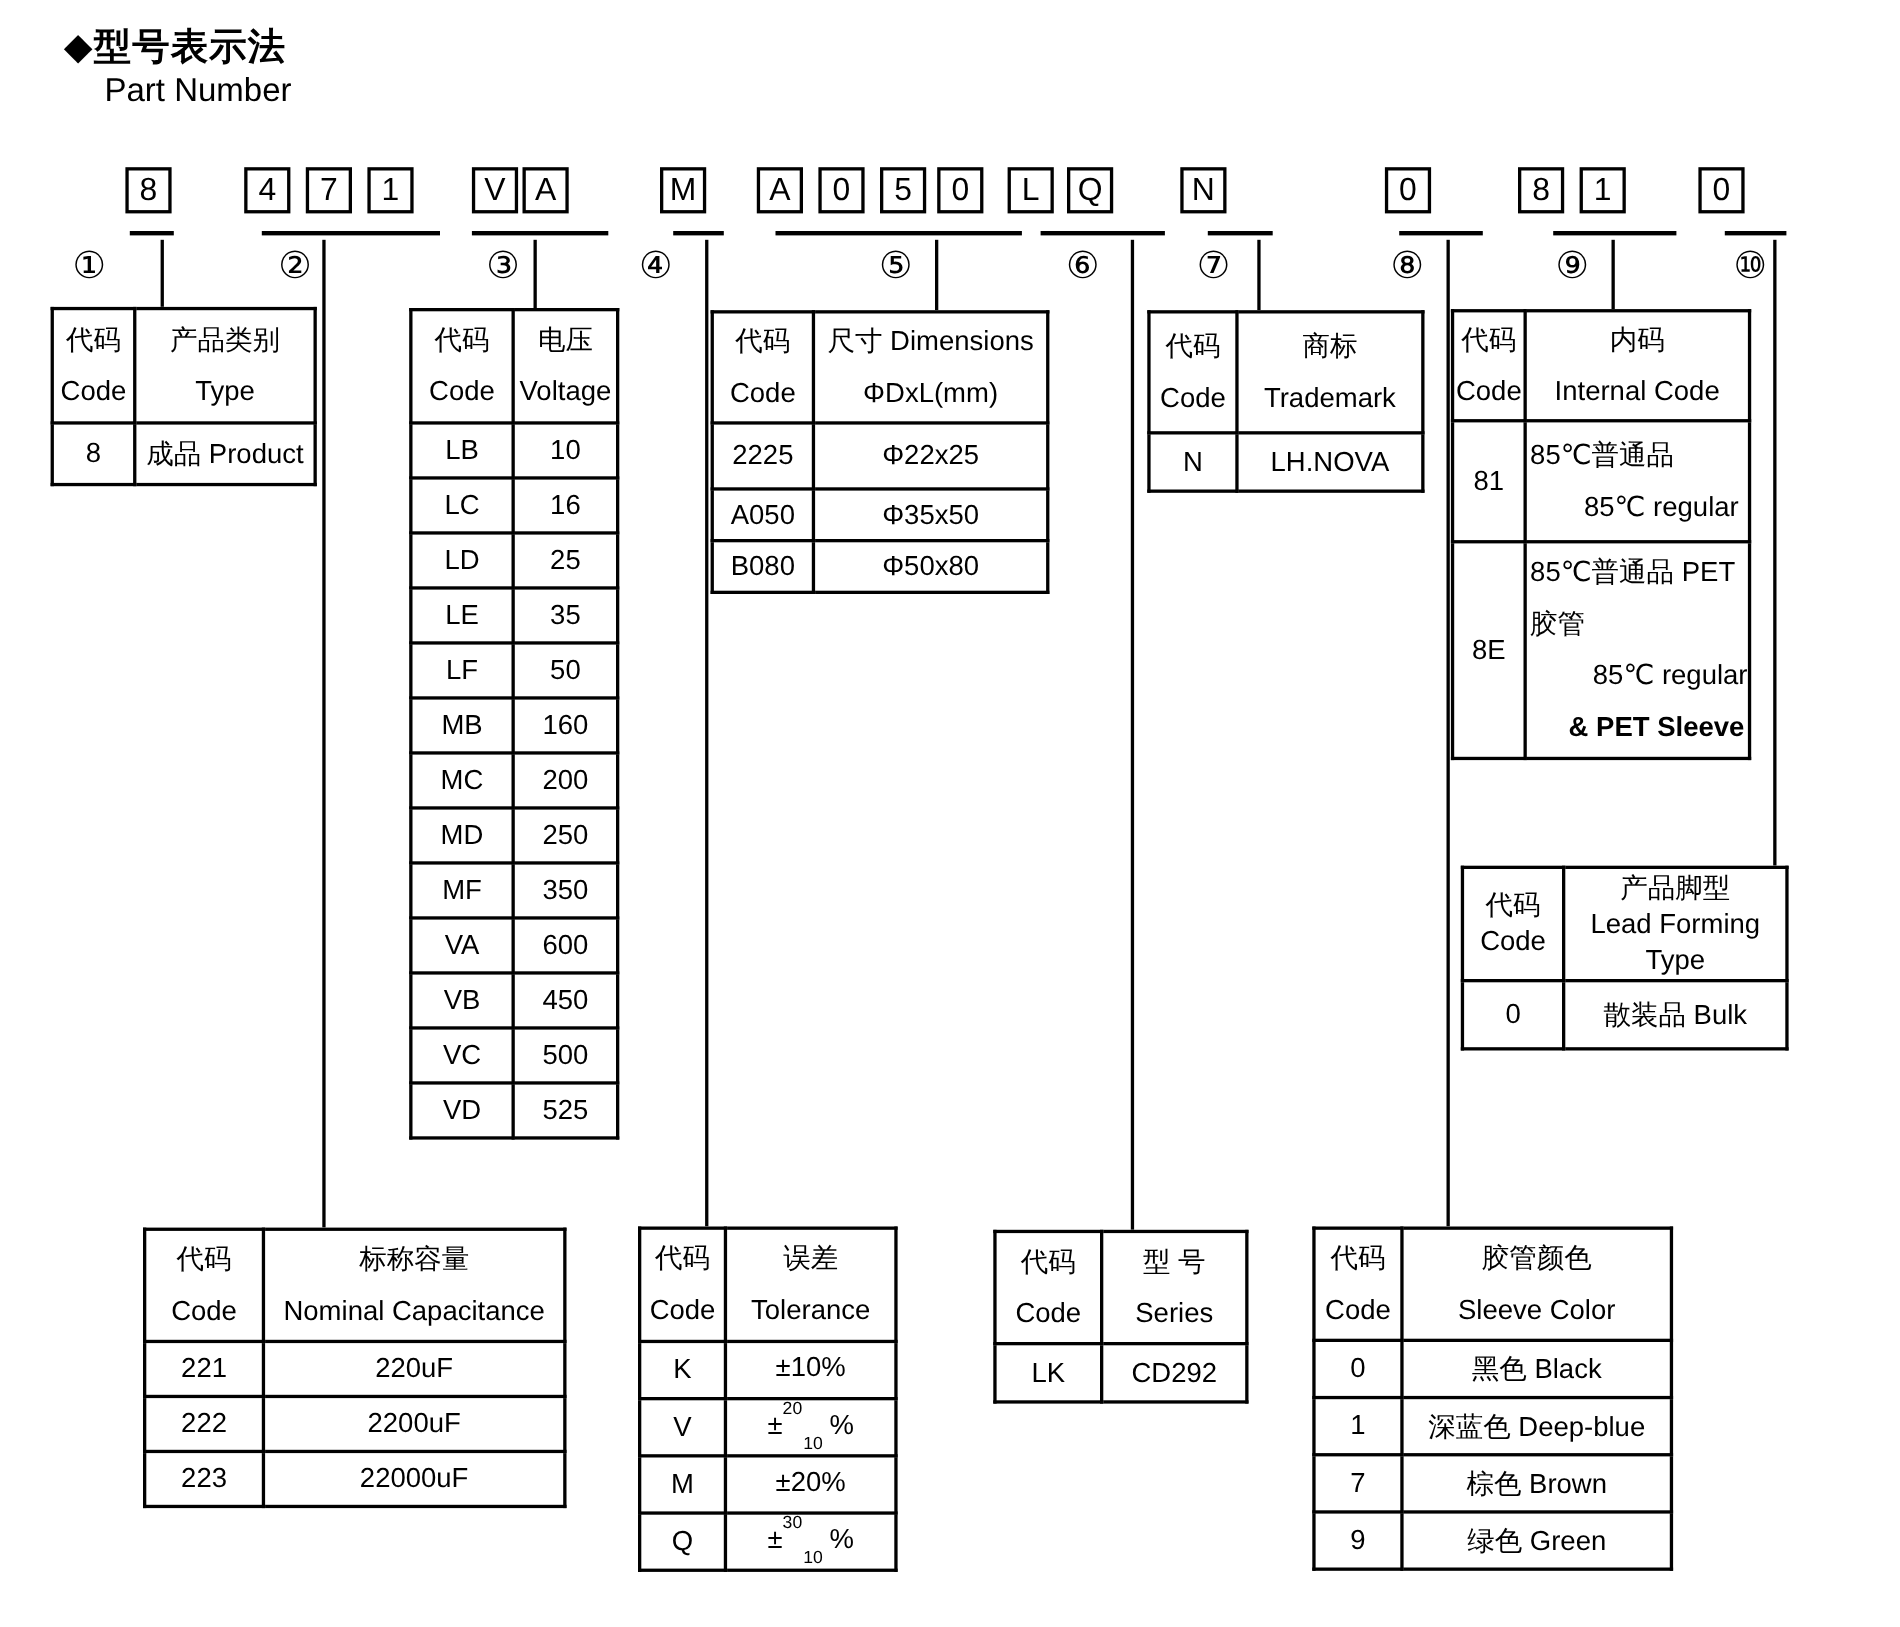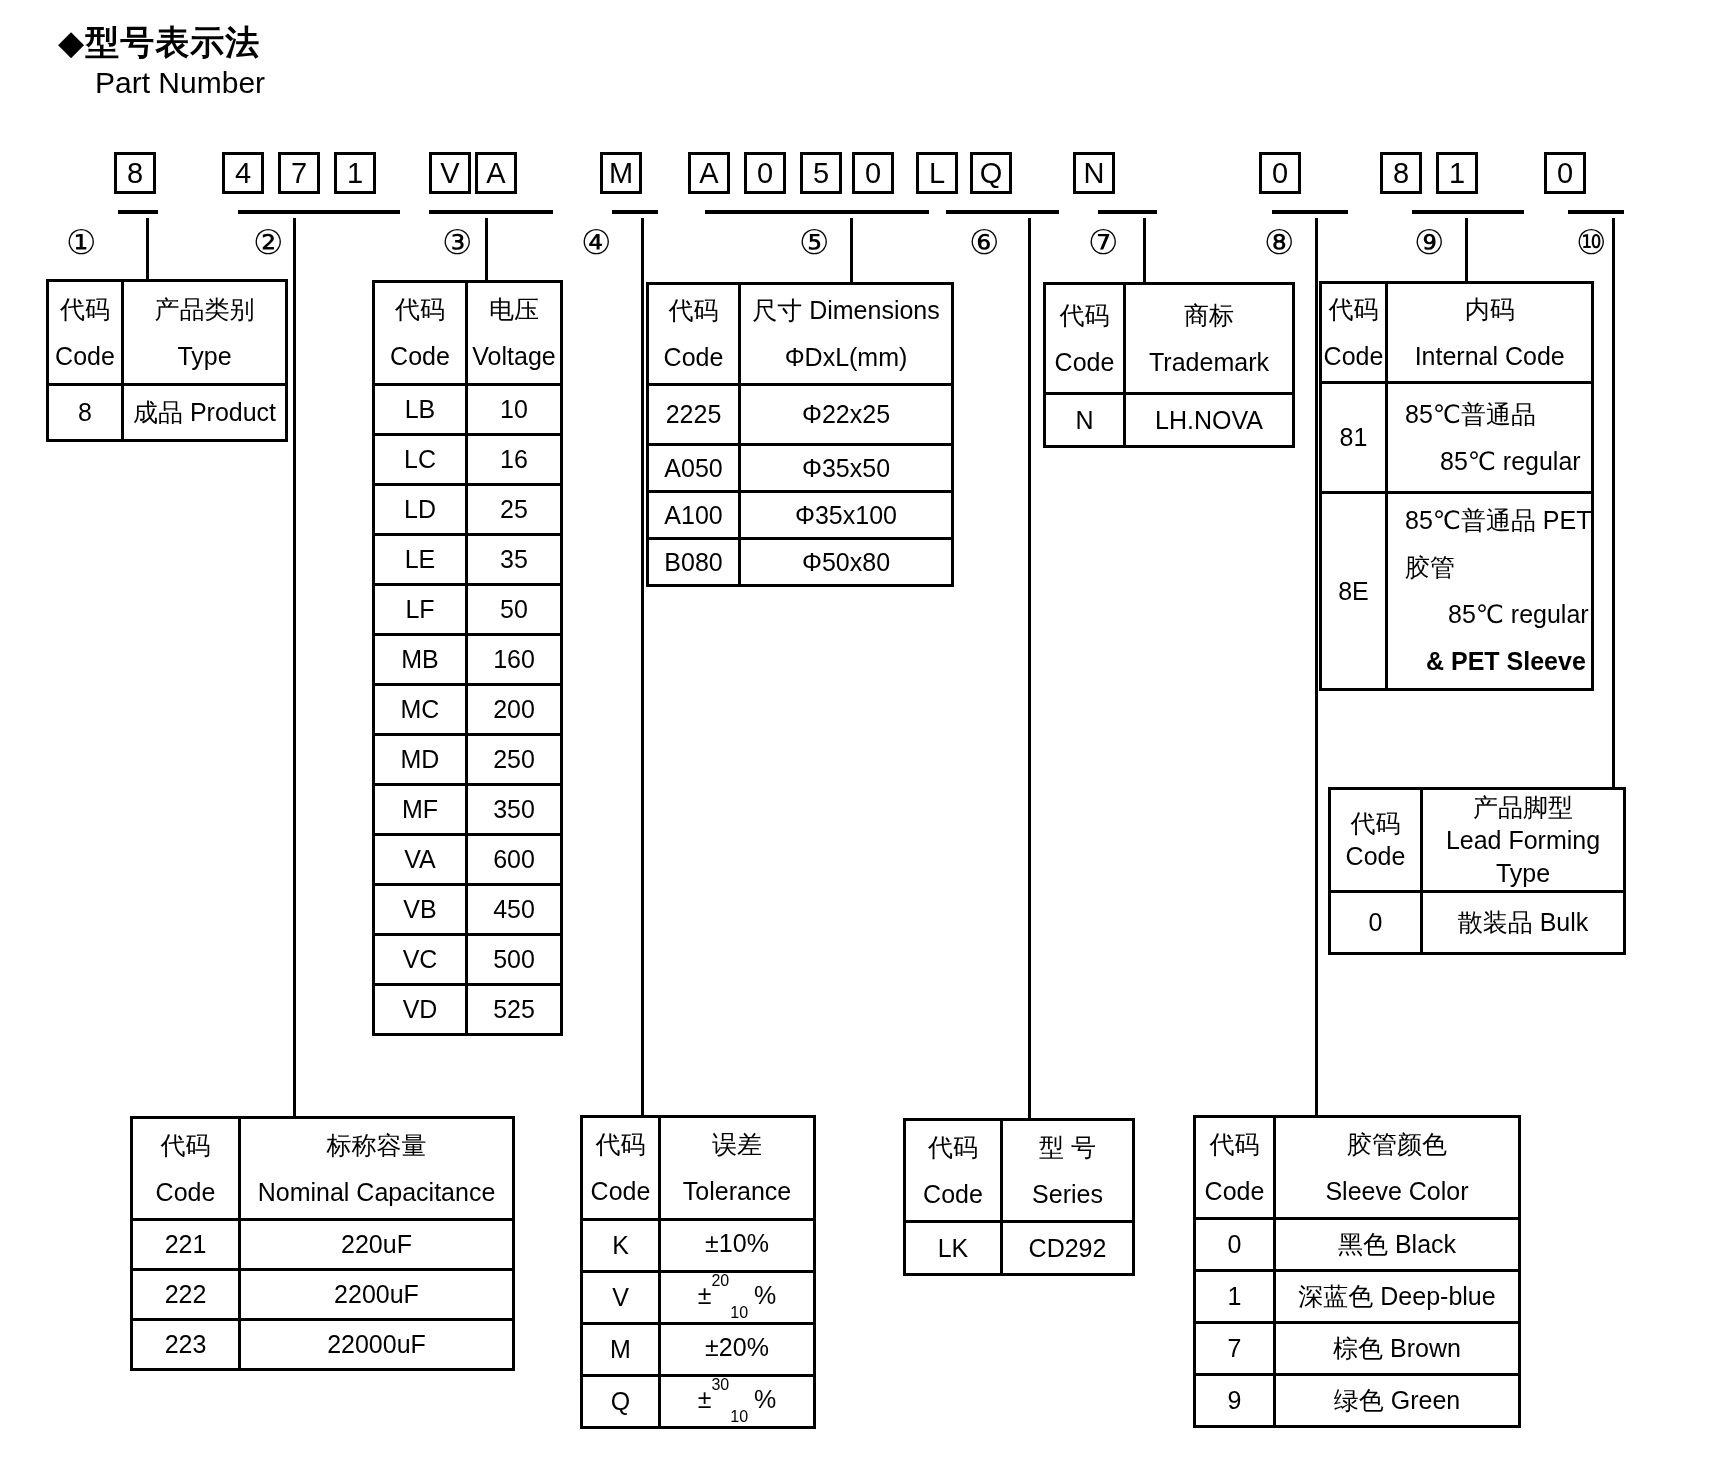--- a/index.html
+++ b/index.html
@@ -10,21 +10,21 @@
   .pnbox{position:absolute;top:152px;width:42px;height:42px;border:3px solid #000;box-sizing:border-box;
          display:flex;align-items:center;justify-content:center;font-size:29px;}
   .hline{position:absolute;top:210px;height:4px;background:#000;}
   .vline{position:absolute;width:3px;background:#000;}
   .circ{position:absolute;top:224px;font-size:34px;line-height:36px;}
   table.t{position:absolute;border-collapse:collapse;table-layout:fixed;background:#fff;}
   table.t td{border:3px solid #000;text-align:center;vertical-align:middle;font-size:25px;padding:0;overflow:visible;}
   .hc div{line-height:47px;}
   .hc3 div{line-height:33px;}
   td.icell{text-align:left;}
-  .ic div{line-height:47px;text-align:left;padding-left:17px;white-space:nowrap;}
+  .ic div{line-height:47px;text-align:left;padding-left:3px;white-space:nowrap;}
   .ic .ind1{padding-left:52px;}
   .ic .ind2{padding-left:60px;}
   .ic .ind3{padding-left:38px;font-weight:bold;}
   sup.tol{font-size:16px;position:relative;top:-9px;}
   sub.tol{font-size:16px;position:relative;top:8px;left:1px;}
 </style>
 </head>
 <body>
 
 <div class="page">
@@ -196,24 +196,20 @@
     </tr>
     <tr style="height:60px">
           <td>2225</td>
           <td>Φ22x25</td>
         </tr>
     <tr style="height:47px">
           <td>A050</td>
           <td>Φ35x50</td>
         </tr>
     <tr style="height:47px">
-          <td>A100</td>
-          <td>Φ35x100</td>
-        </tr>
-    <tr style="height:47px">
           <td>B080</td>
           <td>Φ50x80</td>
         </tr>
   </tbody>
     </table>
 
   <table class="t" style="left:1043px;top:282px">
     <colgroup>
         <col style="width:80px">
         <col style="width:169px">

